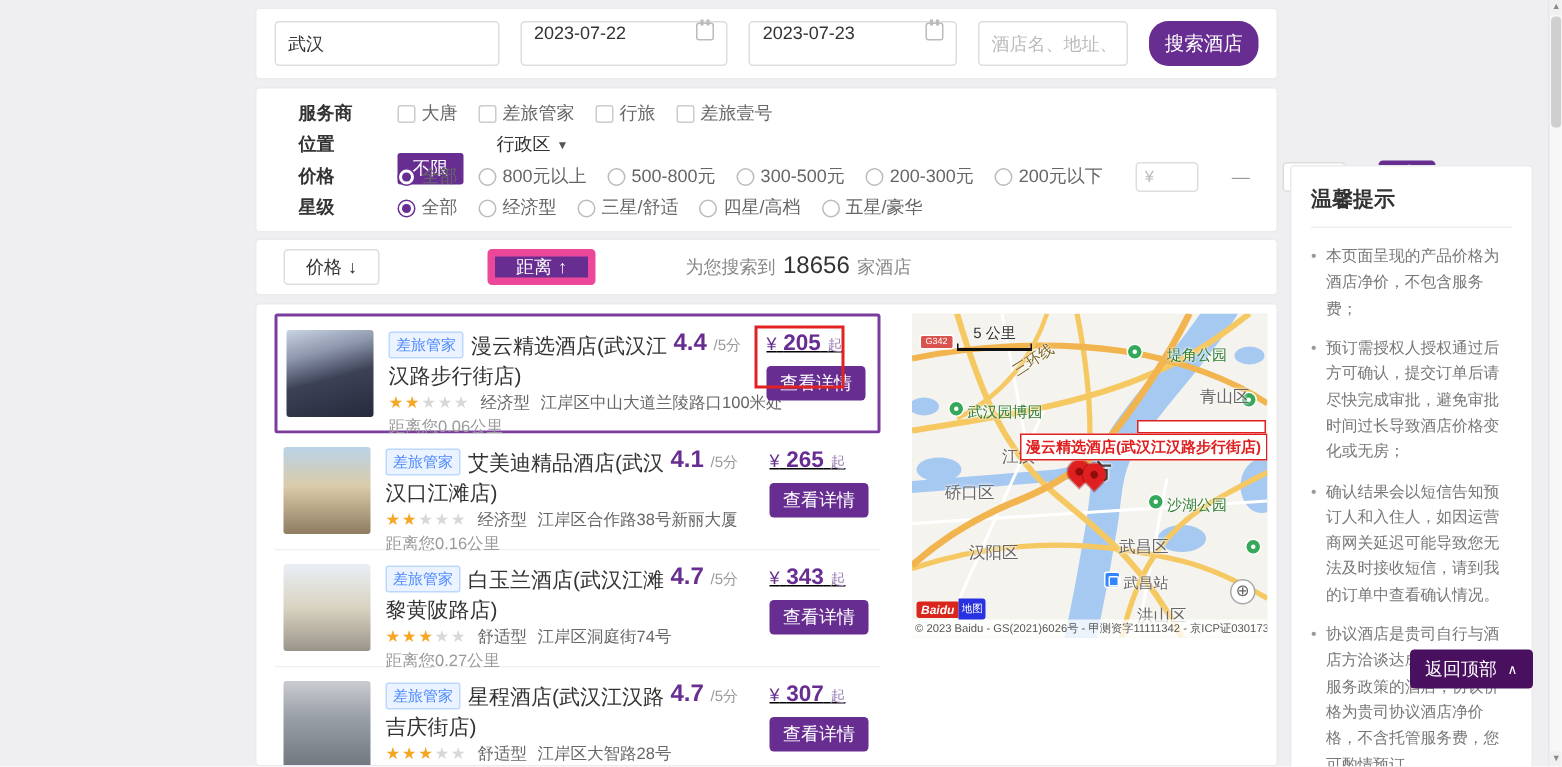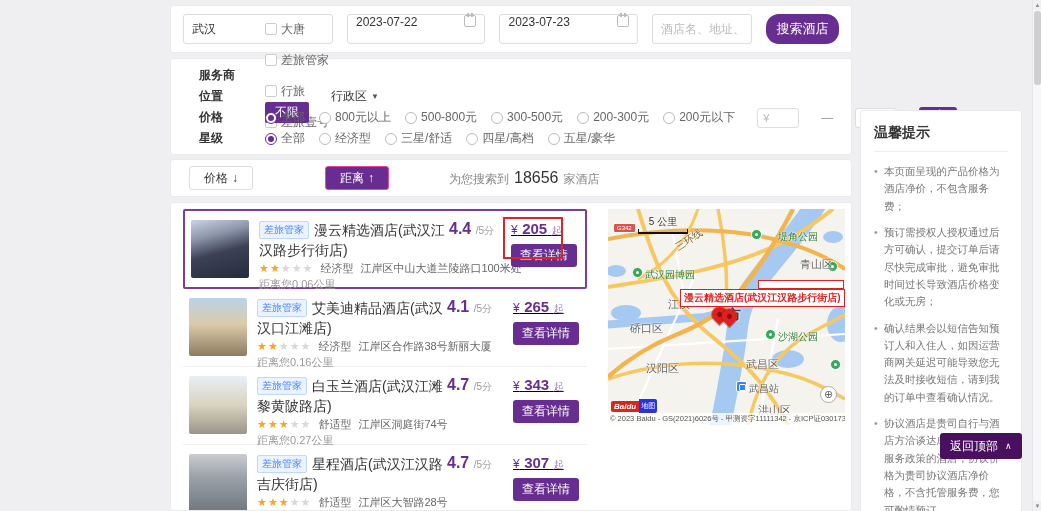--- a/index.html
+++ b/index.html
@@ -36,21 +36,21 @@
   .caret { font-size:8px; color:#555; }
   .mini-input { width:42px; height:20px; border:1px solid #ddd; border-radius:3px; font-size:11px; padding:0 5px; color:#333; font-family:inherit; }
   .mini-input::placeholder { color:#bbb; }
   .dash { color:#999; }
   .ok-btn { height:22px; padding:0 13px; font-size:12px; }
 
   
   .sort-card { left:170px; top:159px; width:682px; height:38px; display:flex; align-items:center; padding:0 12px; gap:12px; }
   .sort-btn { height:24px; padding:0 14px; border-radius:3px; font-size:12px; display:flex; align-items:center; gap:4px; cursor:pointer; }
   .sort-plain { background:#fff; border:1px solid #ddd; color:#333; margin-left:6px; }
-  .sort-active { background:#672d91; border:1px solid #ec4899; color:#fff; margin-left:60px; }
+  .sort-active { background:#672d91; border:5px solid #ec4899; color:#fff; margin-left:60px; }
   .result-line { margin-left:48px; font-size:12px; color:#888; display:flex; align-items:baseline; gap:5px; }
   .result-count { font-size:16px; color:#333; }
 
   
   .list-card { left:170px; top:202px; width:682px; height:309px; overflow:hidden; }
   .hotel-list { position:absolute; left:12px; top:6px; width:404px; }
   .hotel { position:relative; height:78px; display:flex; padding:9px 6px; border-bottom:1px solid #f0f0f0; background:#fff; }
   .hotel.selected { border:2px solid #7a3c9d; border-radius:2px; height:80px; }
   .thumb { width:58px; height:58px; border-radius:2px; flex:0 0 auto; }
   .thumb-0 { background:linear-gradient(165deg,#c9d4e4 0%,#8d96ab 28%,#3c4156 55%,#262a3c 100%); }
@@ -134,21 +134,21 @@
       <span>2023-07-23</span>
       <span class="cal-icon"></span>
     </div>
     <input class="txt-input kw-input" placeholder="酒店名、地址、品牌" style="">
     <button class="btn search-btn">搜索酒店</button>
   </div>
 
   <div class="card filter-card">
     <div class="f-row">
       <span class="f-label">服务商</span>
-      <span id="provider-options" style="display:flex;gap:14px;flex-direction:column;">
+      <span id="provider-options" style="display:flex;gap:14px;">
   <span class="opt">
     <span class="cb"></span>
     <span class="opt-label">大唐</span>
   </span>
 
   <span class="opt">
     <span class="cb"></span>
     <span class="opt-label">差旅管家</span>
   </span>
 

